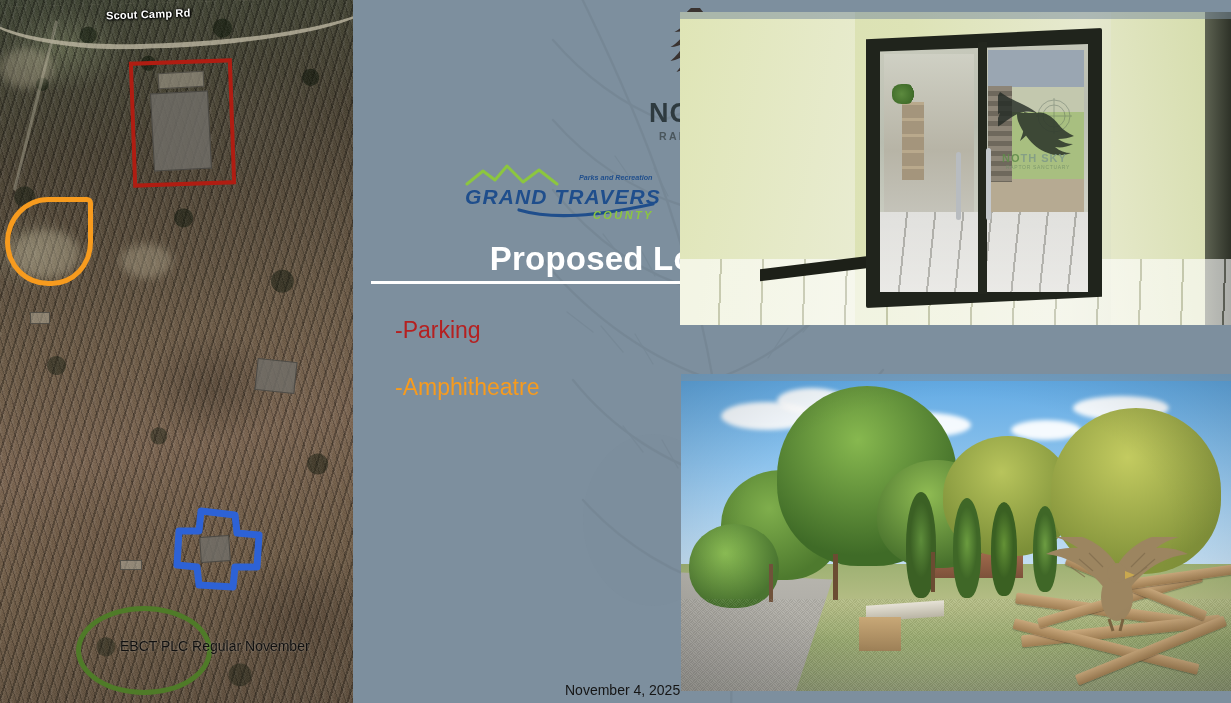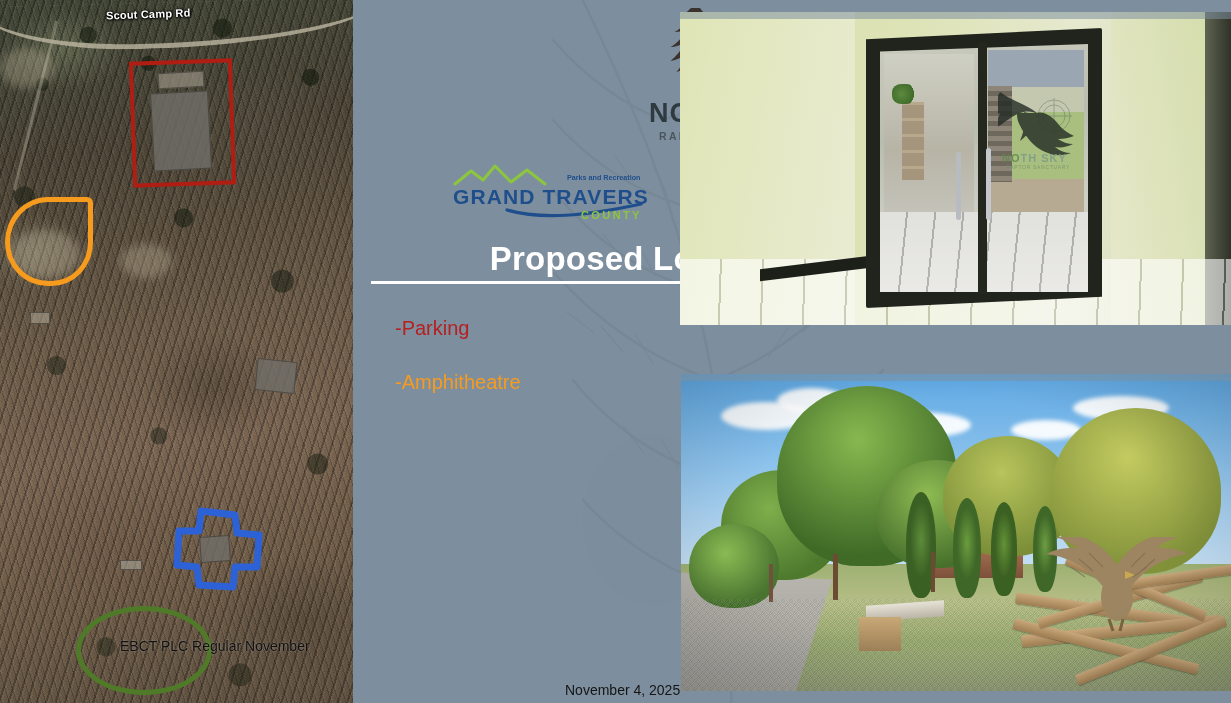--- a/index.html
+++ b/index.html
@@ -146,39 +146,39 @@
   }
   .ns-north { font-size: 27px; color: #2e3a3f; }
   .ns-sky   { font-size: 27px; color: #6aa8d8; }
   .ns-sub {
     text-align: center; font-size: 10.5px; letter-spacing: 2.2px;
     color: #4a565c; font-weight: 600; margin-top: 1px;
   }
 
   
   #logo-gtc {
-    position: absolute; left: 96px; top: 160px; width: 200px; height: 62px;
+    position: absolute; left: 108px; top: 160px; width: 200px; height: 62px; font-style: italic;
   }
   #logo-gtc svg { display: block; width: 200px; height: 62px; }
 
   
   #slide-title {
     position: absolute; left: 18px; top: 240px; width: 540px;
     text-align: center;
     font-size: 33px; font-weight: 700; color: #ffffff;
     letter-spacing: .2px;
   }
   #slide-title .rule {
     height: 3px; background: #ffffff; margin-top: 3px; width: 100%;
   }
 
   
   #bullets { position: absolute; left: 42px; top: 318px; width: 480px; }
   .bullet {
-    font-size: 20px; line-height: 1.05; margin-bottom: 33px;
+    font-size: 23px; line-height: 1.05; margin-bottom: 33px;
     white-space: nowrap;
   }
 
   
   #slide-date {
     position: absolute; left: 212px; top: 638px;
     font-size: 14px; color: #151515; margin-top: 44px;
   }
   #page-number {
     position: absolute; left: 684px; top: 638px;

